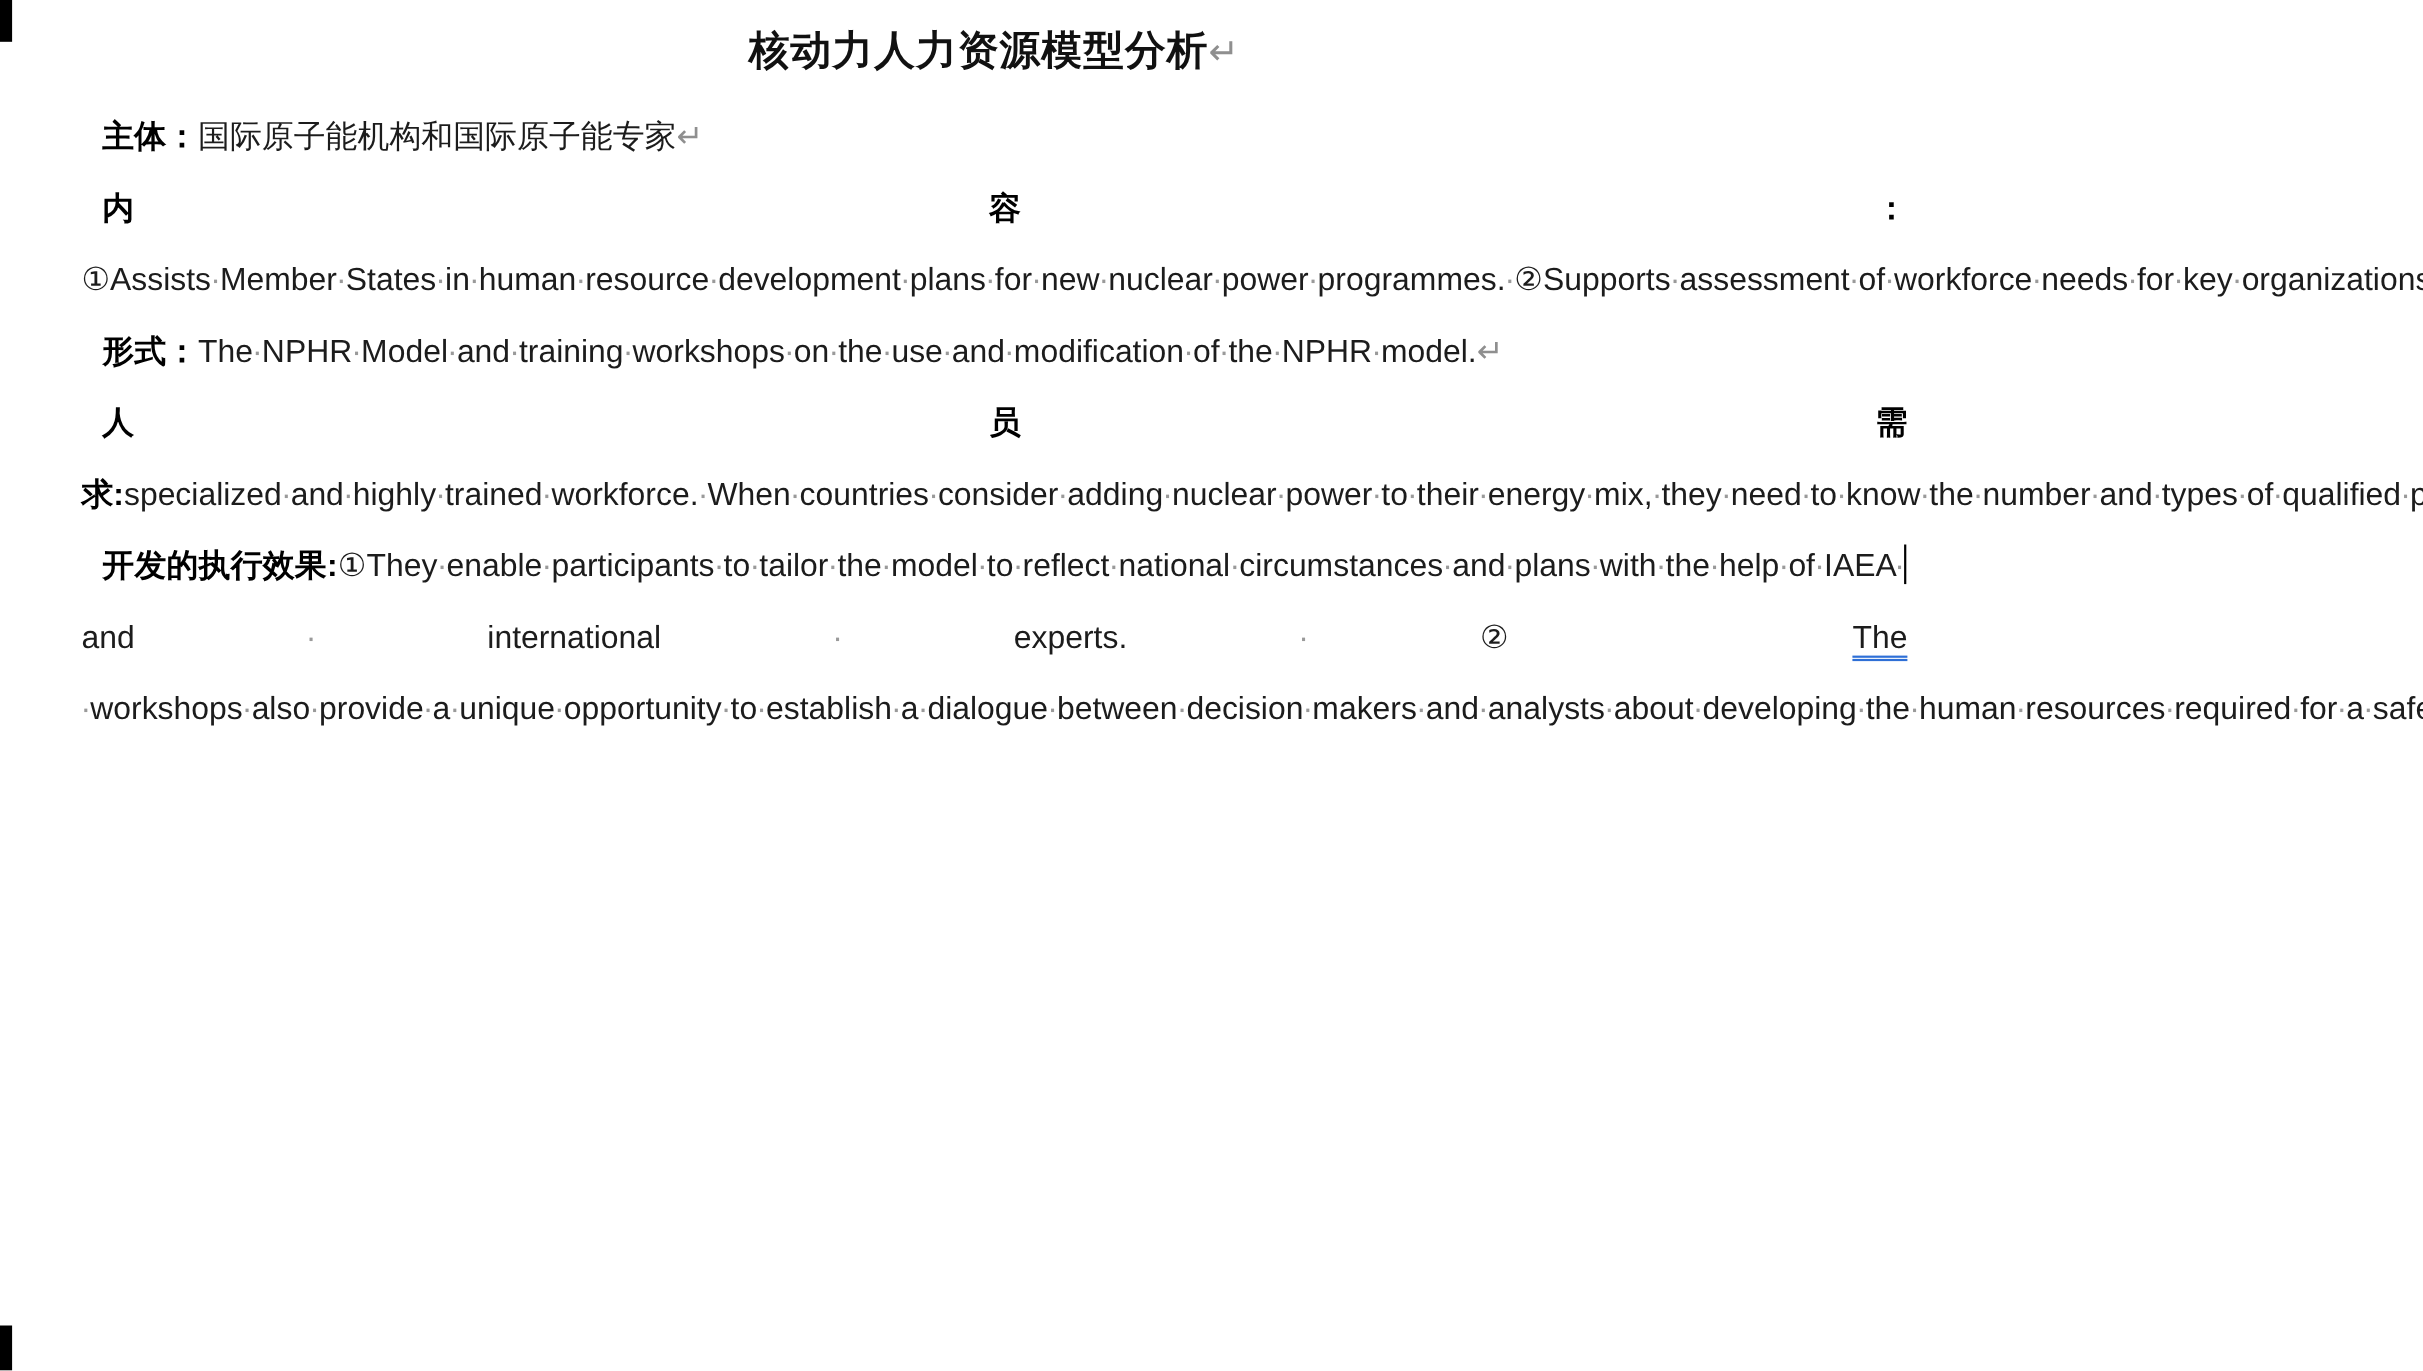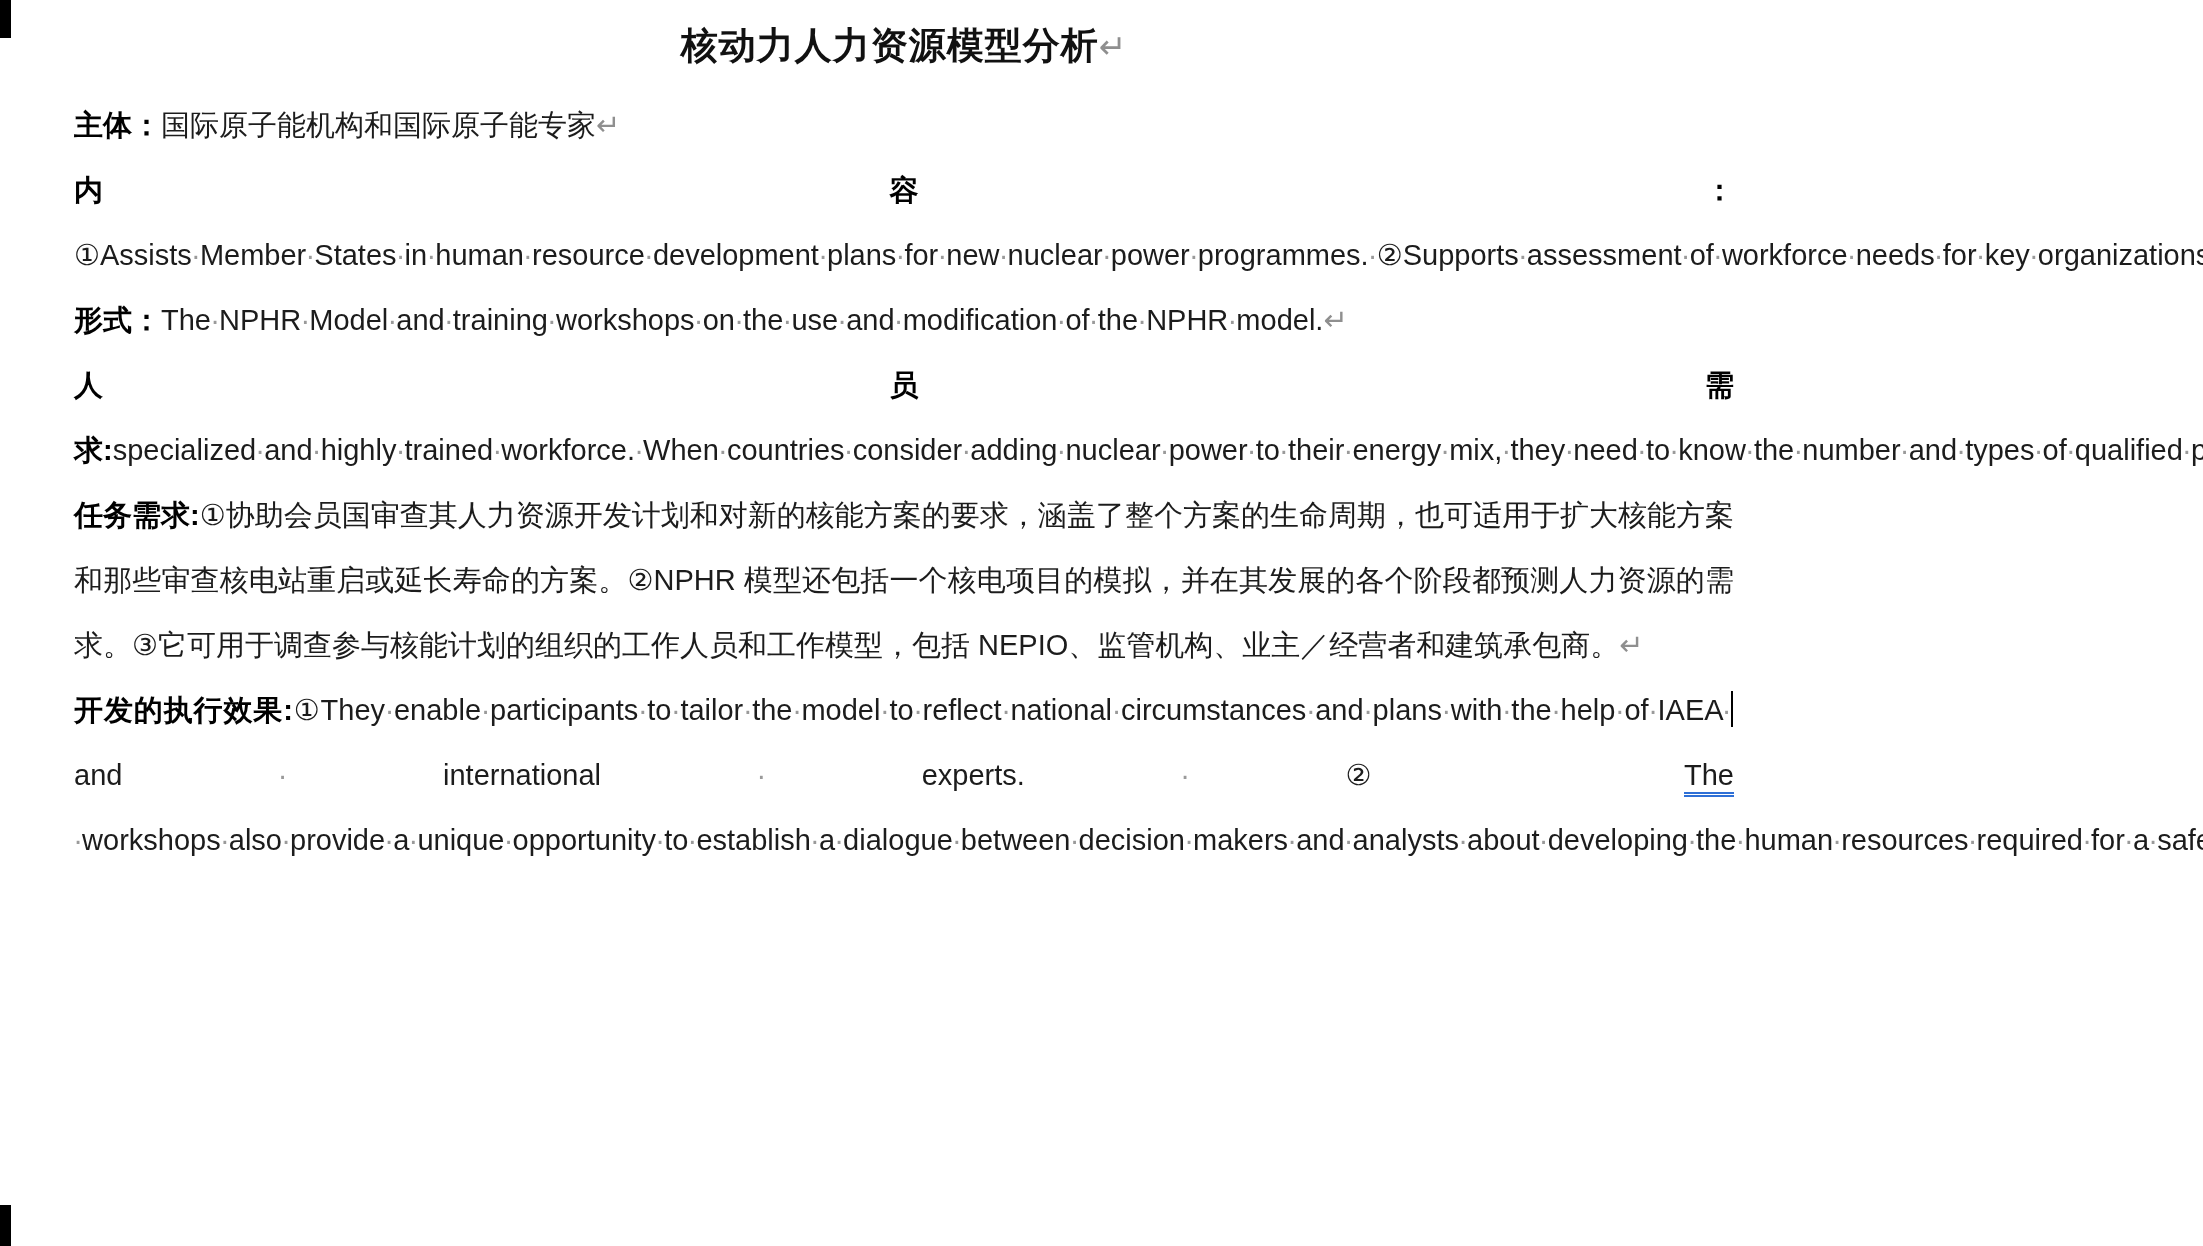--- a/index.html
+++ b/index.html
@@ -45,20 +45,21 @@
   .body-text {
     font-size: 29px;
     line-height: 65px;
     text-align: justify;
     color: #1c1c1c;
   }
   .para { margin: 0; }
   .para .label {
     font-weight: bold;
     color: #000;
+    margin-left: 19px;
   }
   
   .sp { position: relative; white-space: pre; }
   .sp::after {
     content: "·";
     position: absolute;
     left: 50%;
     transform: translateX(-50%);
     color: #9a9a9a;
   }
@@ -97,19 +98,18 @@
 
       <p class="para"><span class="label">主体：</span><span>国际原子能机构和国际原子能专家</span><span class="mark">↵</span></p>
 
 
       <p class="para"><span class="label">内容：</span><span>①Assists<span class="sp"> </span>Member<span class="sp"> </span>States<span class="sp"> </span>in<span class="sp"> </span>human<span class="sp"> </span>resource<span class="sp"> </span>development<span class="sp"> </span>plans<span class="sp"> </span>for<span class="sp"> </span>new<span class="sp"> </span>nuclear<span class="sp"> </span>power<span class="sp"> </span>programmes.<span class="sp"> </span>②Supports<span class="sp"> </span>assessment<span class="sp"> </span>of<span class="sp"> </span>workforce<span class="sp"> </span>needs<span class="sp"> </span>for<span class="sp"> </span>key<span class="sp"> </span>organizationsinanuclearpowerprogramme.③HelpsMemberStatesidentifyneedsforvocationalandeducationalprogrammes.</span></p>
 
       <p class="para"><span class="label">形式：</span><span>The<span class="sp"> </span>NPHR<span class="sp"> </span>Model<span class="sp"> </span>and<span class="sp"> </span>training<span class="sp"> </span>workshops<span class="sp"> </span>on<span class="sp"> </span>the<span class="sp"> </span>use<span class="sp"> </span>and<span class="sp"> </span>modification<span class="sp"> </span>of<span class="sp"> </span>the<span class="sp"> </span>NPHR<span class="sp"> </span>model.</span><span class="mark">↵</span></p>
 
       <p class="para"><span class="label">人员需求:</span><span>specialized<span class="sp"> </span>and<span class="sp"> </span>highly<span class="sp"> </span>trained<span class="sp"> </span>workforce.<span class="sp"> </span>When<span class="sp"> </span>countries<span class="sp"> </span>consider<span class="sp"> </span>adding<span class="sp"> </span>nuclear<span class="sp"> </span>power<span class="sp"> </span>to<span class="sp"> </span>their<span class="sp"> </span>energy<span class="sp"> </span>mix,<span class="sp"> </span>they<span class="sp"> </span>need<span class="sp"> </span>to<span class="sp"> </span>know<span class="sp"> </span>the<span class="sp"> </span>number<span class="sp"> </span>and<span class="sp"> </span>types<span class="sp"> </span>of<span class="sp"> </span>qualified<span class="sp"> </span>personnelthatwillberequiredtosupporttheplanning,procurement,construction,licensing,regulation,commissioningandoperationofanuclearpowerplant.</span></p>
 
-      <p class="para"><span class="label">任务需求:</span><span>①协助会员国审查其人力资源开发计划和对新的核能方案的要求，涵盖了整个方案的生命周期，也可适用于扩大核能方案和那些审查核电站重启或延长寿命的方案。②NPHR 模型还包括一个核电项目的模拟，并在其发展的各个阶段都预测人力资源的需求。③它可用于调查参与核能计划的组织的工作人员和工作模型，包括 NEPIO、监管机构、业主／经营者和建筑承包商。</span><span class="mark">↵</span></p>
 
       <p class="para"><span class="label">开发的执行效果:</span><span>①They<span class="sp"> </span>enable<span class="sp"> </span>participants<span class="sp"> </span>to<span class="sp"> </span>tailor<span class="sp"> </span>the<span class="sp"> </span>model<span class="sp"> </span>to<span class="sp"> </span>reflect<span class="sp"> </span>national<span class="sp"> </span>circumstances<span class="sp"> </span>and<span class="sp"> </span>plans<span class="sp"> </span>with<span class="sp"> </span>the<span class="sp"> </span>help<span class="sp"> </span>of<span class="sp"> </span>IAEA<span class="sp"> </span></span><span class="caret"></span><span>and<span class="sp"> </span>international<span class="sp"> </span>experts.<span class="sp"> </span>②</span><span class="grammar">The</span><span><span class="sp"> </span>workshops<span class="sp"> </span>also<span class="sp"> </span>provide<span class="sp"> </span>a<span class="sp"> </span>unique<span class="sp"> </span>opportunity<span class="sp"> </span>to<span class="sp"> </span>establish<span class="sp"> </span>a<span class="sp"> </span>dialogue<span class="sp"> </span>between<span class="sp"> </span>decision<span class="sp"> </span>makers<span class="sp"> </span>and<span class="sp"> </span>analysts<span class="sp"> </span>about<span class="sp"> </span>developing<span class="sp"> </span>the<span class="sp"> </span>human<span class="sp"> </span>resources<span class="sp"> </span>required<span class="sp"> </span>for<span class="sp"> </span>a<span class="sp"> </span>safe,secureandsustainablenuclearpowerprogramme.③TheIAEAhasprovidedthetooltonumerousMemberStatesandtrainedmanynationalexpertsinitsapplication.④Followingthecompletionofaworkshop,participantswillbeinvitedtojointheNPHRModelUsersGrouponLinkedIn,whereIAEAexpertswillbeavailabletoprovideassistance.⑤Theusergroupwillenableparticipantstoimprovetheirknowledge,sharelessonslearned,discusscommonchallengesandthuscontributetoimprovingthemodel.</span></p>
 
     </div>
   </div>
 </div>
 
 </body></html>

